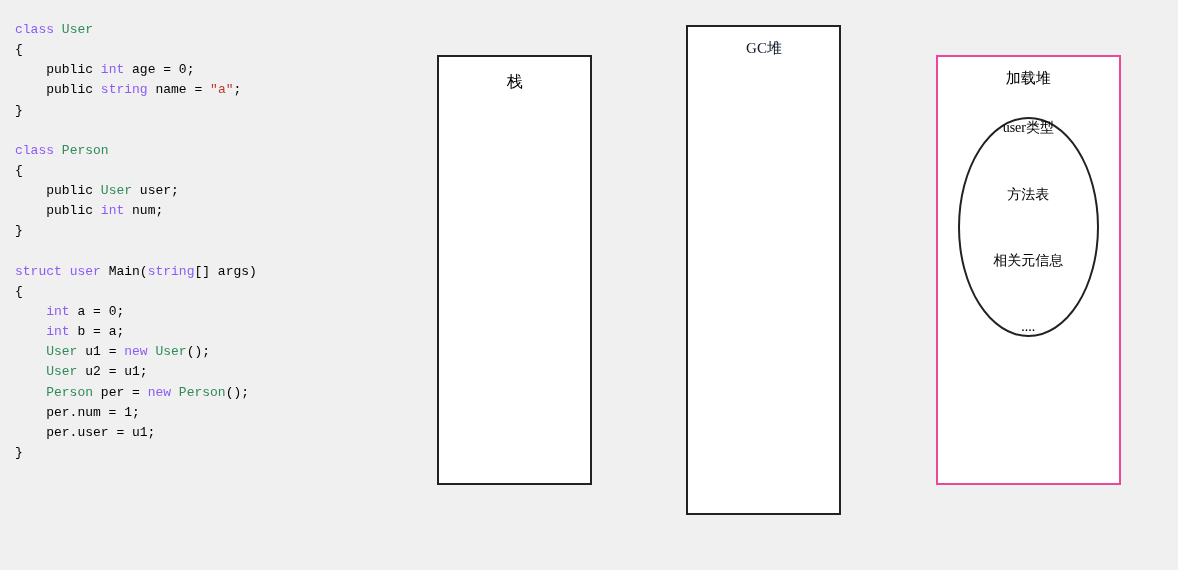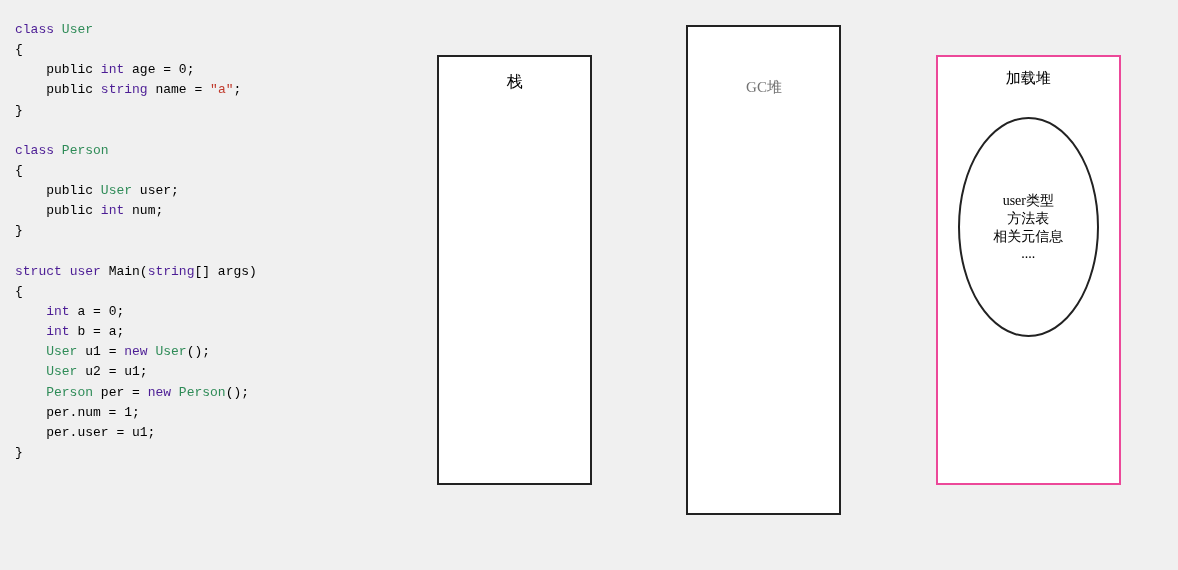--- a/index.html
+++ b/index.html
@@ -26,21 +26,21 @@
       padding: 10px 5px;
       font-size: 13px;
       line-height: 1.55;
       color: #000;
     }
     .code-panel pre {
       white-space: pre;
       font-family: 'Courier New', Courier, monospace;
       font-size: 13px;
     }
-    .kw { color: #4c1d95; }
+    .kw { color: #8b5cf6; }
     .type-blue { color: #2e8b57; }
     .str { color: #c0392b; }
     .cm { color: #000; font-family: Liberation Mono, monospace; }
 
     
     .diagram-area {
       flex: 1;
       display: flex;
       align-items: flex-start;
       justify-content: space-around;
@@ -75,24 +75,23 @@
       position: relative;
       background: #fff;
       margin-top: 0px;
     }
     .gc-label {
       position: absolute;
       top: 12px;
       left: 50%;
       transform: translateX(-50%);
       font-size: 15px;
-      color: #737373;
+      color: #0f172a;
       white-space: nowrap;
       font-family: 'SimSun', 'STSong', serif;
-      margin-top: 39px;
     }
 
     
     .load-box {
       border: 2px solid #ec4899;
       width: 185px;
       height: 430px;
       position: relative;
       background: #fff;
       margin-top: 30px;
@@ -113,21 +112,21 @@
       position: absolute;
       top: 60px;
       left: 20px;
       right: 20px;
       border: 2px solid #222;
       border-radius: 50%;
       height: 220px;
       display: flex;
       flex-direction: column;
       align-items: center;
-      justify-content: center;
+      justify-content: space-between;
       background: #fff;
     }
     .oval-text {
       font-size: 14px;
       color: #000;
       font-family: 'SimSun', 'STSong', serif;
       text-align: center;
     }
   </style>
 </head>

